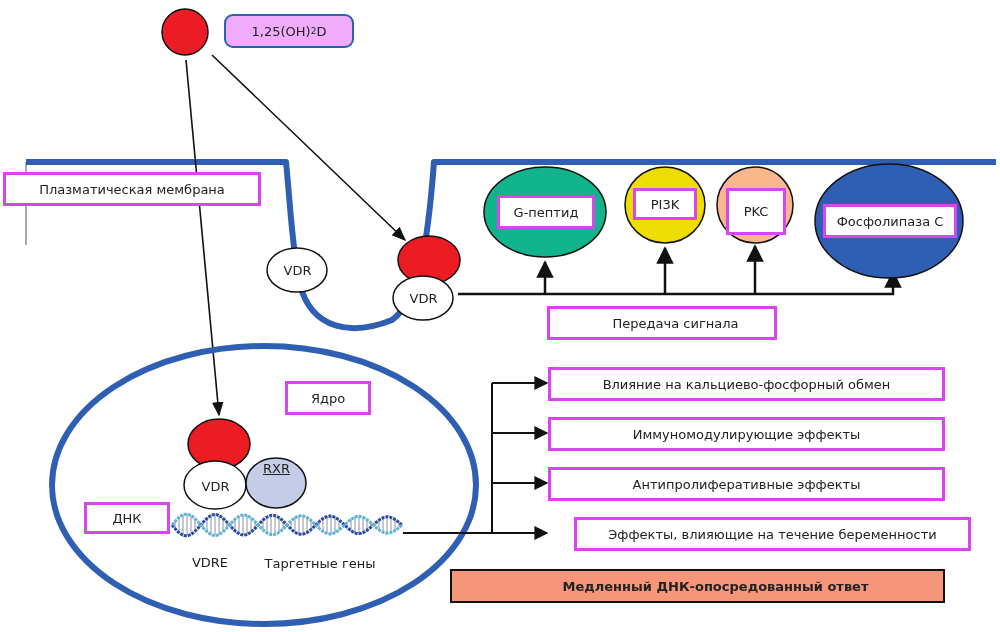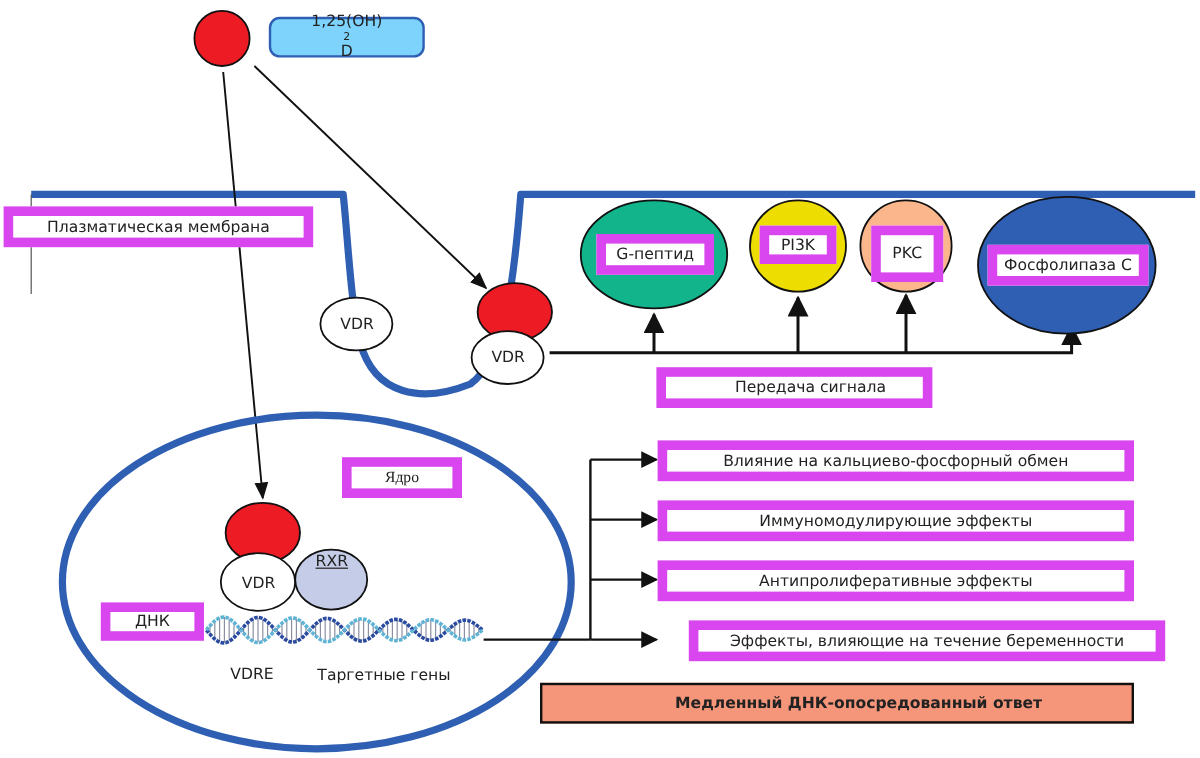--- a/index.html
+++ b/index.html
@@ -1,21 +1,21 @@
 <!DOCTYPE html>
 <html><head>
 <meta charset="utf-8">
 <style>
   html, body { margin: 0; padding: 0; background: #ffffff; }
   body { width: 1000px; height: 632px; position: relative; overflow: hidden;
          font-family: "DejaVu Sans", "Liberation Sans", sans-serif; color: #222; }
   svg { position: absolute; left: 0; top: 0; }
   .lbl { position: absolute; display: flex; align-items: center; justify-content: center;
          font-size: 13px; box-sizing: border-box; white-space: nowrap; }
-  .box { background: #fff; border: 8px solid #d946ef; }
+  .box { background: #fff; border: 3px solid #d946ef; }
   .sub { font-size: 9px; vertical-align: sub; }
 </style>
 </head>
 <body>
 
 <svg width="1000" height="632" viewBox="0 0 1000 632">
   <defs>
     <marker id="arr" viewBox="0 0 10 10" refX="9" refY="5" markerWidth="7" markerHeight="7" orient="auto-start-reverse">
       <path d="M0,0 L10,5 L0,10 z" fill="#111"></path>
     </marker>
@@ -116,39 +116,39 @@
     </g>
 
   <line x1="403" y1="533" x2="492" y2="533" stroke="#111" stroke-width="2"></line>
   <line x1="492" y1="383" x2="492" y2="533" stroke="#111" stroke-width="2"></line>
   <line x1="492" y1="383" x2="547" y2="383" stroke="#111" stroke-width="2" marker-end="url(#arr)"></line>
   <line x1="492" y1="433" x2="547" y2="433" stroke="#111" stroke-width="2" marker-end="url(#arr)"></line>
   <line x1="492" y1="483" x2="547" y2="483" stroke="#111" stroke-width="2" marker-end="url(#arr)"></line>
   <line x1="492" y1="533" x2="547" y2="533" stroke="#111" stroke-width="2" marker-end="url(#arr)"></line>
 </svg>
 
-<div class="lbl" style="left:224px;top:14px;width:130px;height:34px;border:2px solid #2F5FB3;border-radius:9px;background:#7dd3fc;flex-direction:column;">
+<div class="lbl" style="left:224px;top:14px;width:130px;height:34px;border:2px solid #2F5FB3;border-radius:9px;background:#f0abfc;">
   <span>1,25(OH)</span>
     <span class="sub">2</span>
     <span>D</span>
 </div>
 
 <div class="lbl box" style="left:3px;top:172px;width:258px;height:34px;">Плазматическая мембрана</div>
 
 <div class="lbl" style="left:270px;top:260px;width:55px;height:20px;">VDR</div>
 <div class="lbl" style="left:396px;top:288px;width:55px;height:20px;">VDR</div>
 
 <div class="lbl box" style="left:497px;top:195px;width:98px;height:34px;">G-пептид</div>
 <div class="lbl box" style="left:633px;top:188px;width:64px;height:32px;">PI3K</div>
 <div class="lbl box" style="left:726px;top:188px;width:60px;height:47px;">PKC</div>
 <div class="lbl box" style="left:823px;top:204px;width:134px;height:34px;">Фосфолипаза С</div>
 
 <div class="lbl box" style="left:547px;top:306px;width:230px;height:34px;padding-left:27px;">Передача сигнала</div>
 
-<div class="lbl box" style="left:285px;top:381px;width:100px;height:34px;font-family:Liberation Serif, serif;">Ядро</div>
+<div class="lbl box" style="left:285px;top:381px;width:86px;height:34px;">Ядро</div>
 
 <div class="lbl" style="left:188px;top:476px;width:55px;height:20px;">VDR</div>
 <div class="lbl" style="left:249px;top:458px;width:55px;height:20px;text-decoration:underline;">RXR</div>
 
 <div class="lbl box" style="left:84px;top:502px;width:86px;height:32px;">ДНК</div>
 
 <div class="lbl" style="left:180px;top:552px;width:60px;height:20px;">VDRE</div>
 <div class="lbl" style="left:255px;top:553px;width:130px;height:20px;">Таргетные гены</div>
 
 <div class="lbl box" style="left:548px;top:367px;width:397px;height:34px;">Влияние на кальциево-фосфорный обмен</div>

